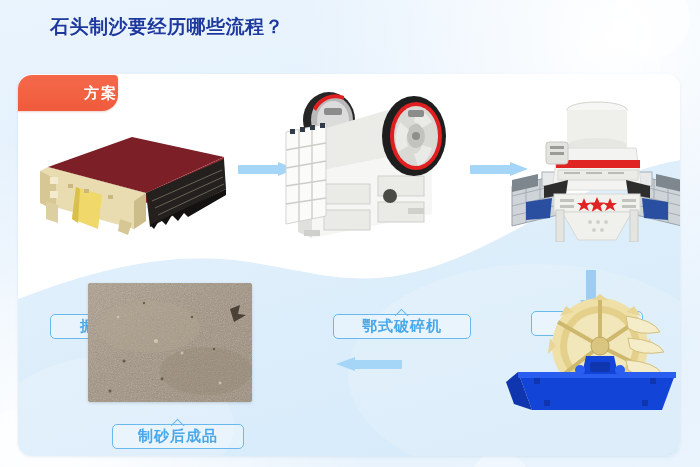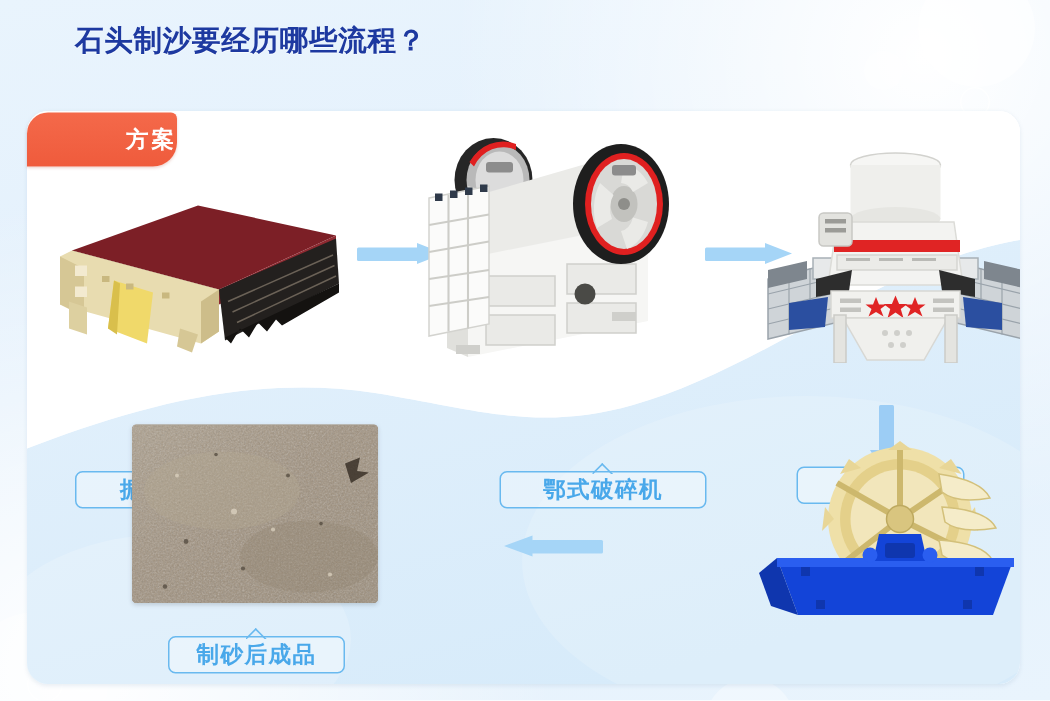--- a/index.html
+++ b/index.html
@@ -427,21 +427,21 @@
       </g>
       <g fill="#e0d6c4" opacity=".7">
         <circle cx="68" cy="58" r="2"></circle>
           <circle cx="94" cy="70" r="1.4"></circle>
         <circle cx="30" cy="34" r="1.3"></circle>
           <circle cx="132" cy="100" r="1.4"></circle>
       </g>
     </svg>
   </div>
 
-  <div class="label" style="left:112px;top:424px;width:118px;">
+  <div class="label" style="left:112px;top:424px;width:132px;">
     <span class="notch"></span>
     <span>制砂后成品</span>
   </div>
 
   <div id="ribbon">
     <span>方案</span>
   </div>
 
 </div>
 

